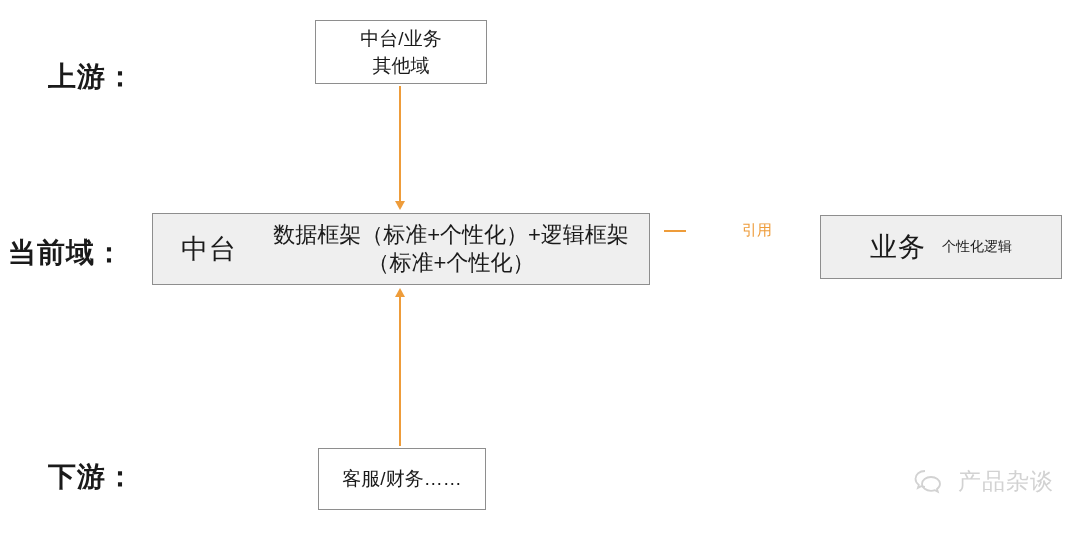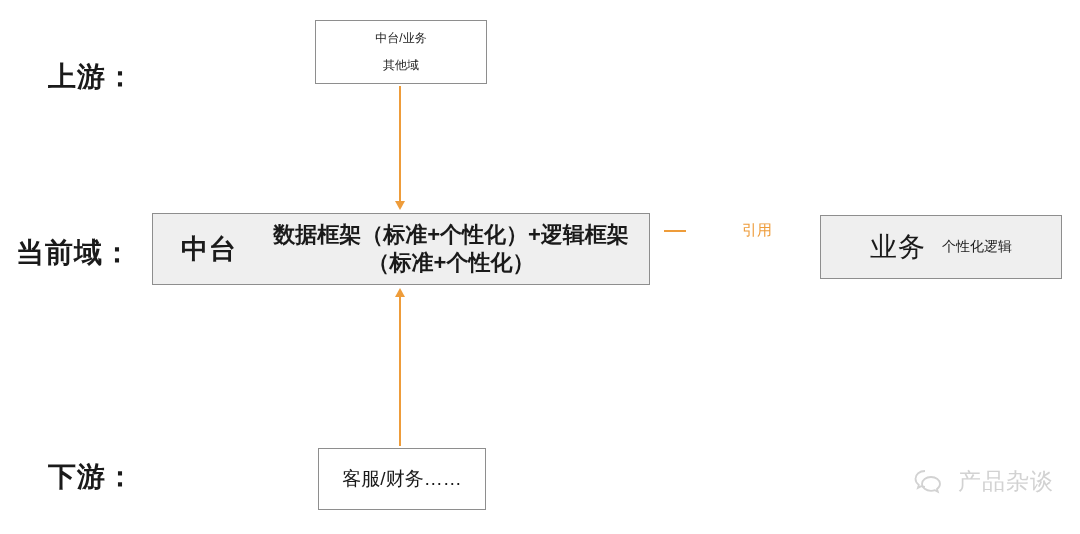--- a/index.html
+++ b/index.html
@@ -22,37 +22,37 @@
     overflow:hidden;
   }
   
   .row-label{
     position:absolute;
     font-size:28px;
     font-weight:bold;
     letter-spacing:1px;
   }
   .label-upstream{left:48px;top:30px;margin-top:28px;}
-  .label-current{left:16px;top:234px;}
+  .label-current{left:8px;top:234px;}
   .label-downstream{left:48px;top:458px;}
 
   
   .box{
     position:absolute;
     border:1px solid var(--box-border);
     display:flex;
     align-items:center;
     justify-content:center;
     text-align:center;
   }
   .box-white{background:#fff;}
   .box-gray{background:var(--box-fill);}
-  .box-upstream{left:315px;top:20px;width:172px;height:64px;flex-direction:column;font-size:12px;line-height:27px;}
+  .box-upstream{left:315px;top:20px;width:172px;height:64px;flex-direction:column;font-size:19px;line-height:27px;}
   .box-downstream{left:318px;top:448px;width:168px;height:62px;font-size:19px;text-align:right;}
-  .box-middle{left:152px;top:213px;width:498px;height:72px;justify-content:flex-start;padding-left:28px;gap:16px;text-align:left;font-weight:bold;}
+  .box-middle{left:152px;top:213px;width:498px;height:72px;justify-content:flex-start;padding-left:28px;gap:16px;text-align:left;}
   .box-middle .big-title{font-size:27px;letter-spacing:1px;white-space:nowrap;}
   .box-middle .desc{flex:1;text-align:center;font-size:22px;line-height:28px;}
   .box-business{left:820px;top:215px;width:242px;height:64px;gap:16px;}
   .box-business .big-title{font-size:27px;letter-spacing:1px;}
   .box-business .sub{font-size:14px;}
 
   
   .v-arrow{
     position:absolute;
     display:flex;

